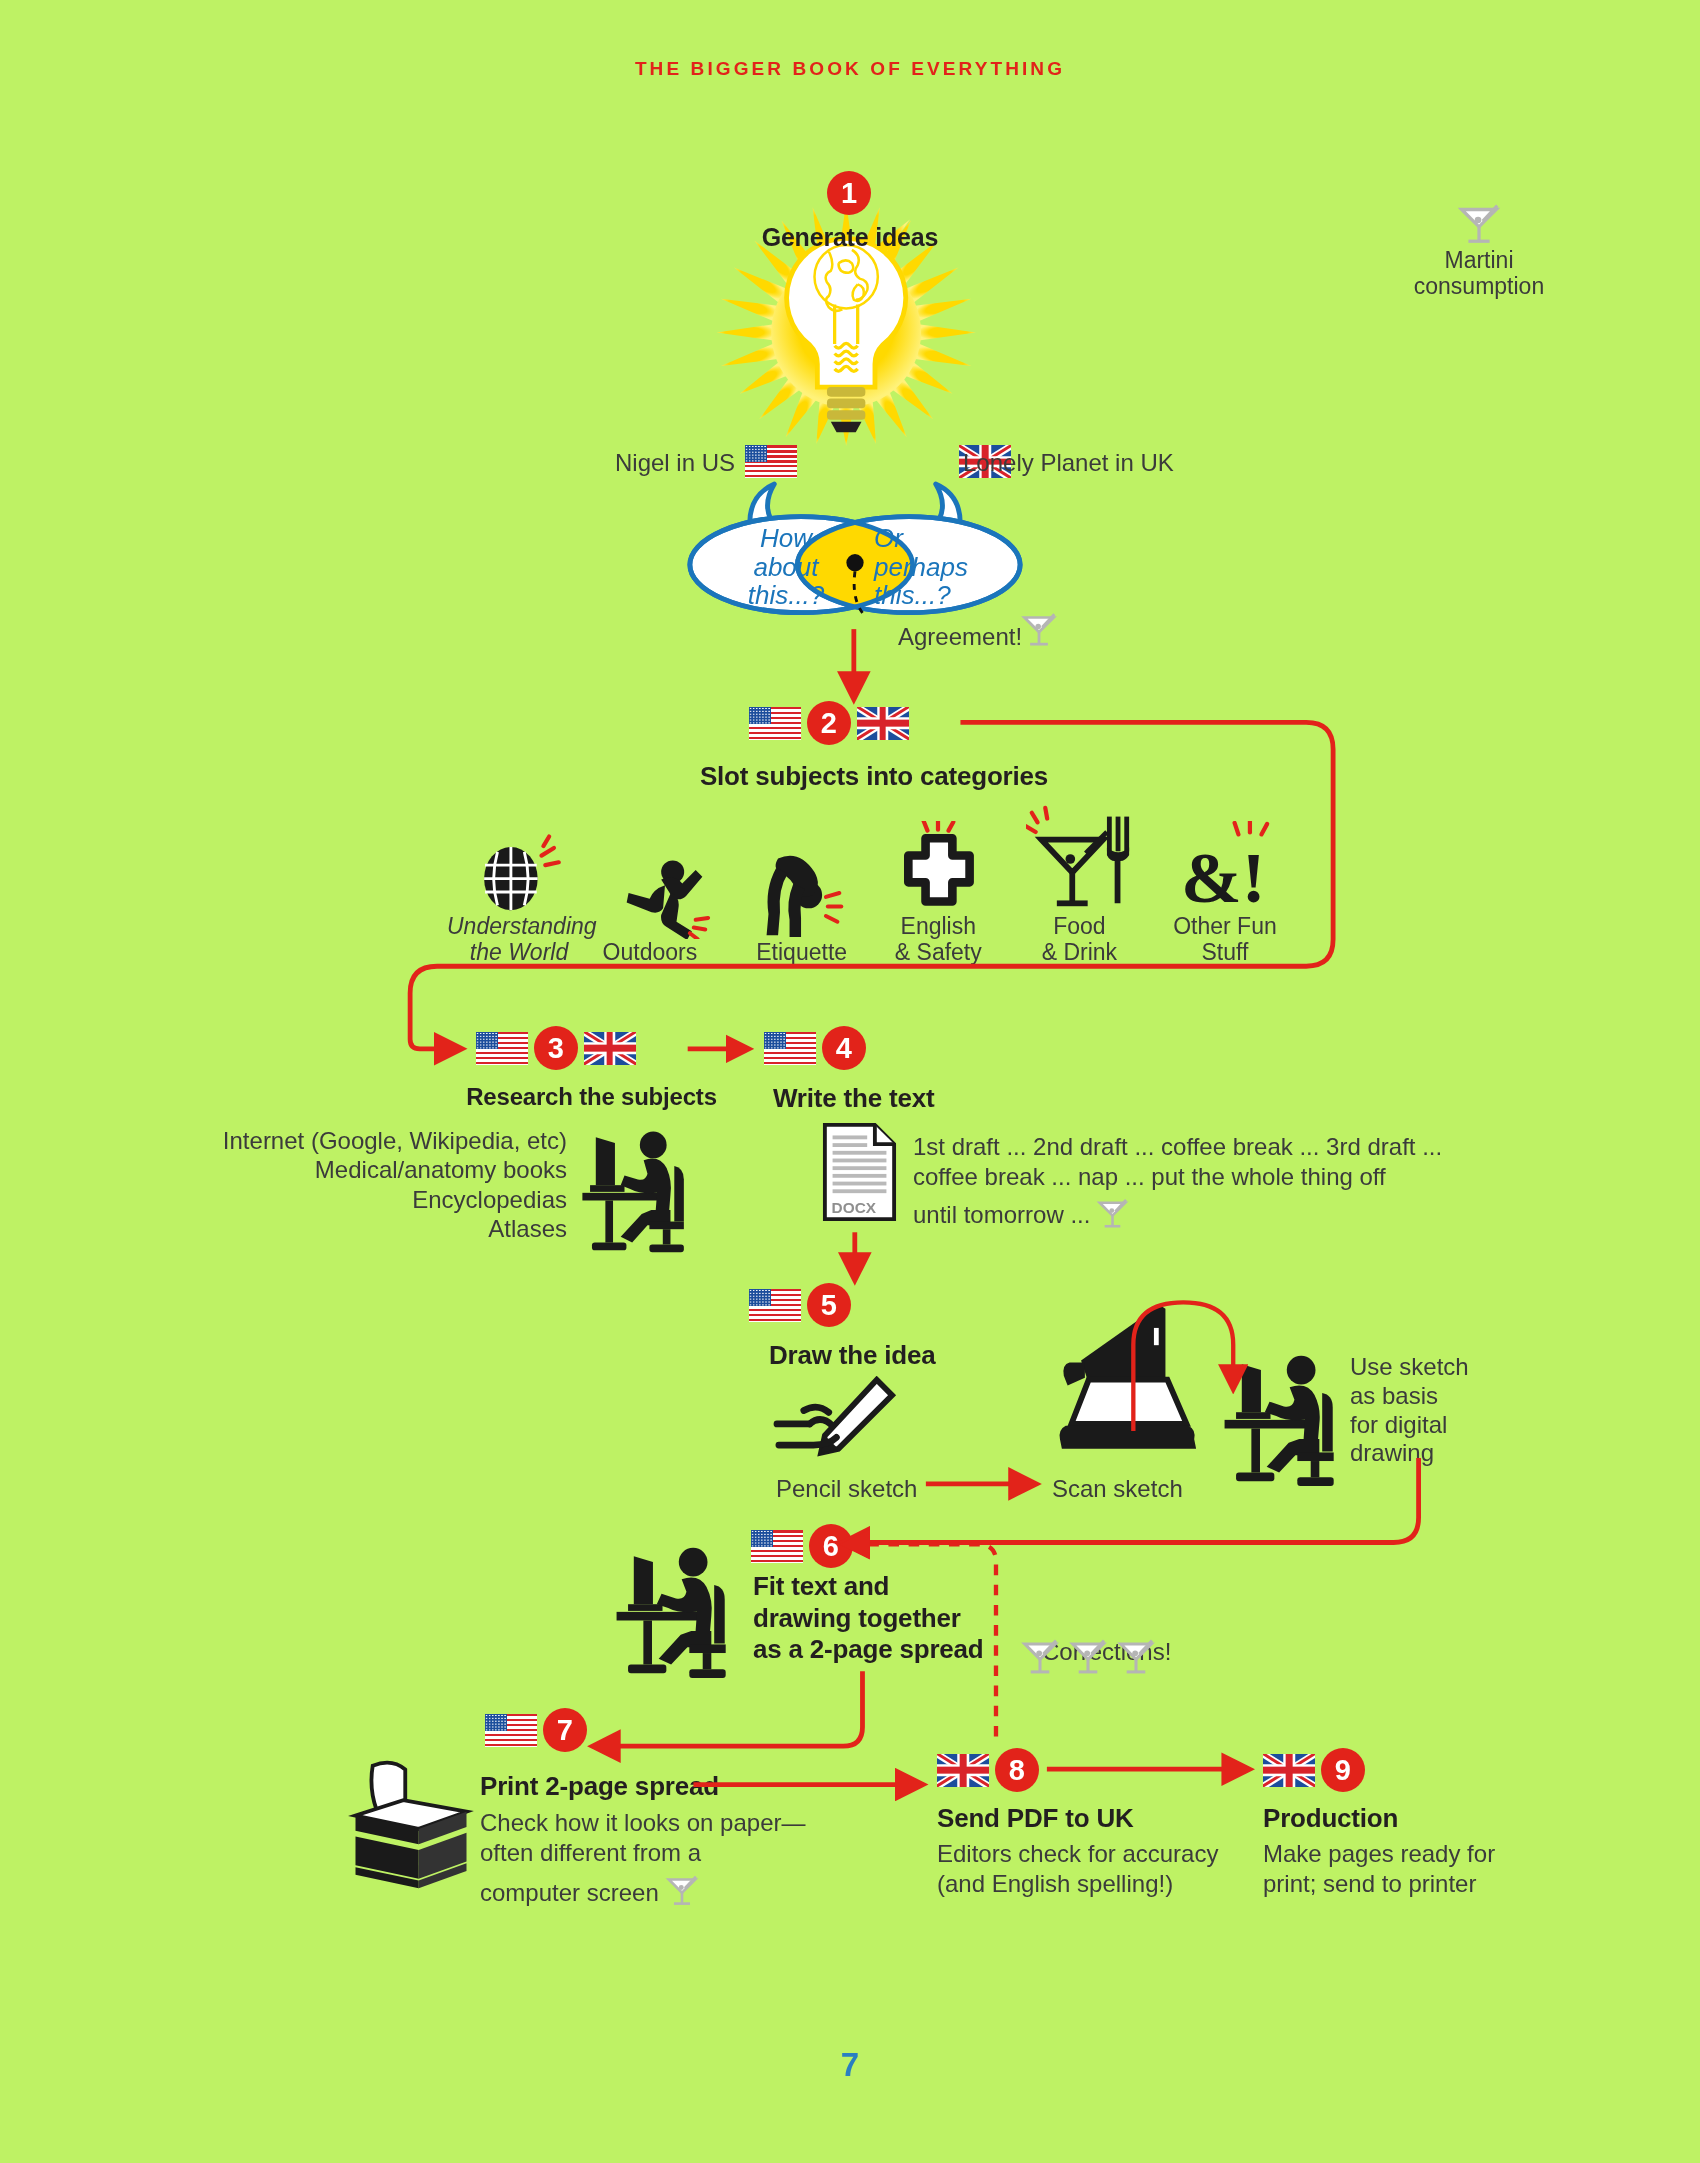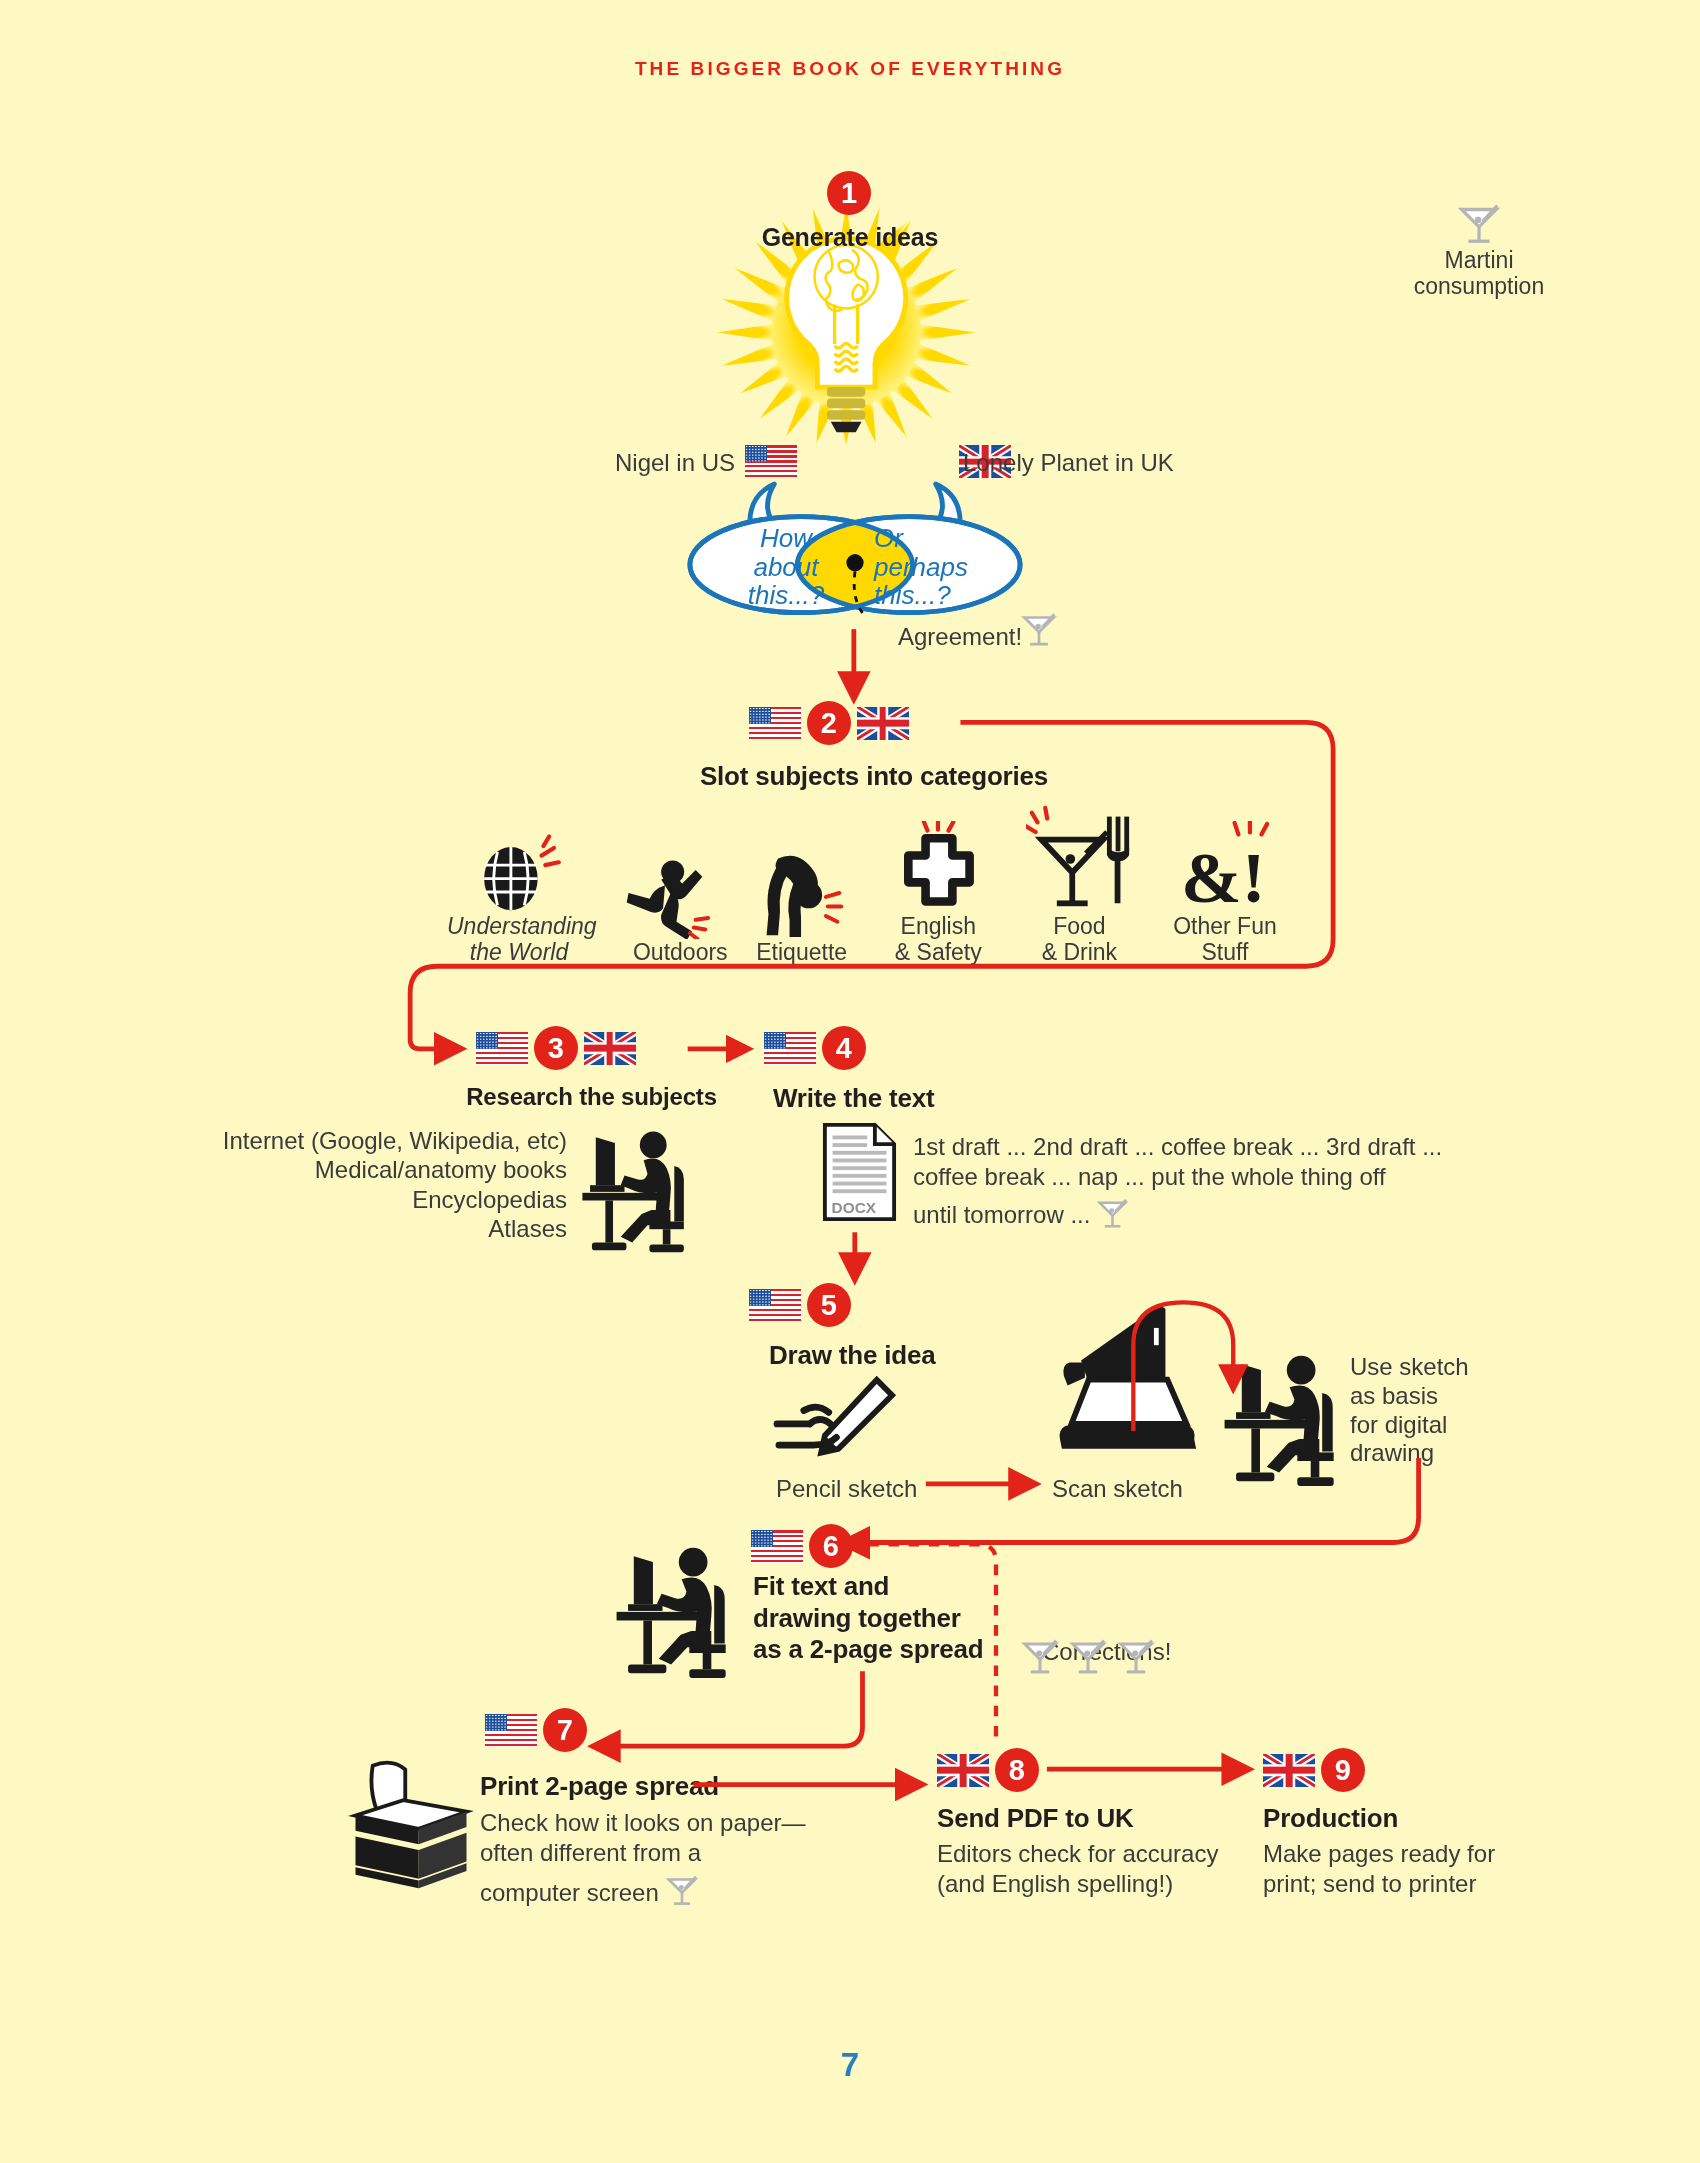--- a/index.html
+++ b/index.html
@@ -5,21 +5,21 @@
   html,body{margin:0;padding:0;background:#fff;}
   body{
     font-family:"Liberation Sans", sans-serif;
     color:#231f20;
     -webkit-font-smoothing:antialiased;
   }
   #page{
     position:relative;
     width:1700px;
     height:2163px;
-    background:#fef9c3;
+    background:#bef264;
     overflow:hidden;
   }
   .abs{position:absolute;}
 
   
   #running-head{
     position:absolute; top:58px; left:0; width:1700px;
     text-align:center;
     color:#e2231a;
     font-size:19px;
@@ -297,21 +297,21 @@
             <path d="M66 32 L79 24"></path>
               <path d="M70 42 L84 39"></path>
               <path d="M68 22 L74 12"></path>
           </g>
         </svg>
       </div>
       <div class="cap">Understanding</div>
       <div class="cap">the World</div>
     </div>
 
-    <div style="width:125px;text-align:right;">
+    <div style="width:125px;text-align:left;">
       <div style="height:92px;display:flex;align-items:flex-end;justify-content:center;">
         <svg width="96" height="92" viewBox="0 0 100 96">
           <g fill="#1a1a1a">
             <circle cx="58" cy="26" r="12"></circle>
             <path d="M46 34 q14 -6 22 4 l14 -14 l7 7 l-17 20 q-6 6 -14 2 Z"></path>
             <path d="M50 40 q-12 4 -16 14 l-22 -6 l-2 10 l26 10 q8 2 12 -4 Z"></path>
             <path d="M56 48 q10 4 8 16 l-2 14 l16 10 l-5 9 l-22 -14 q-6 -4 -5 -12 Z"></path>
           </g>
           <g stroke="#e2231a" stroke-width="4.2" stroke-linecap="round">
             <path d="M82 76 L95 74"></path>

